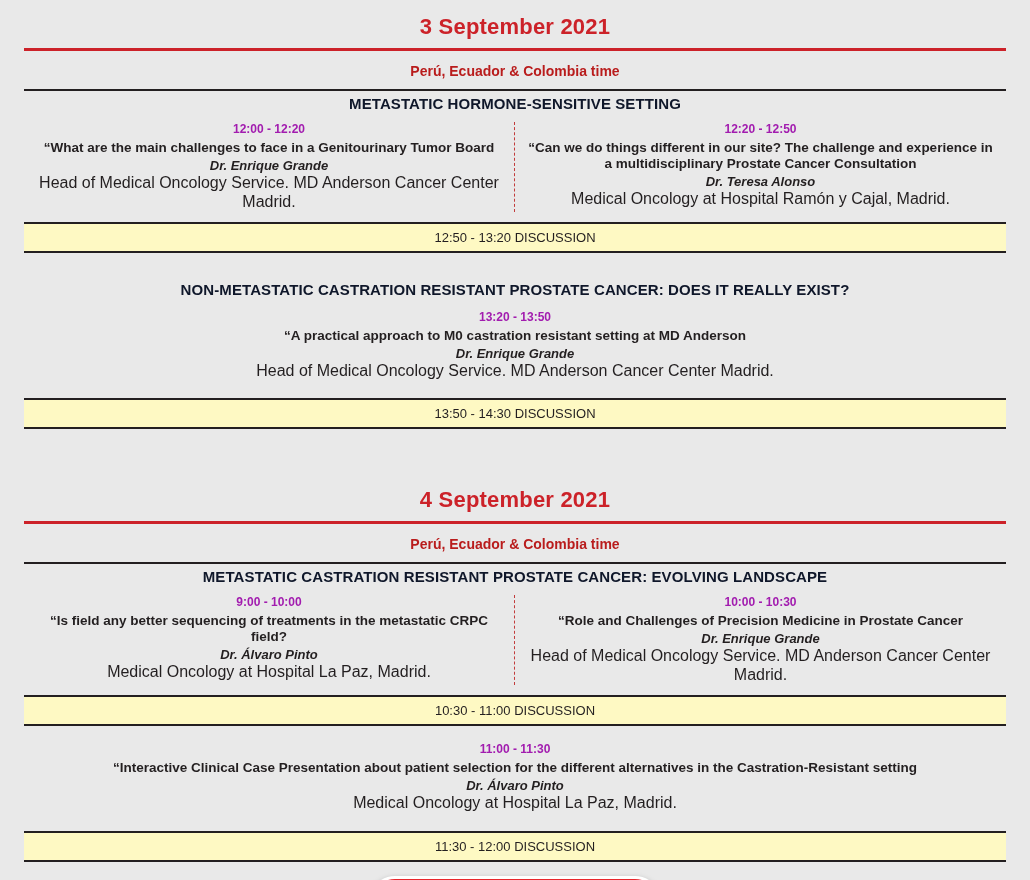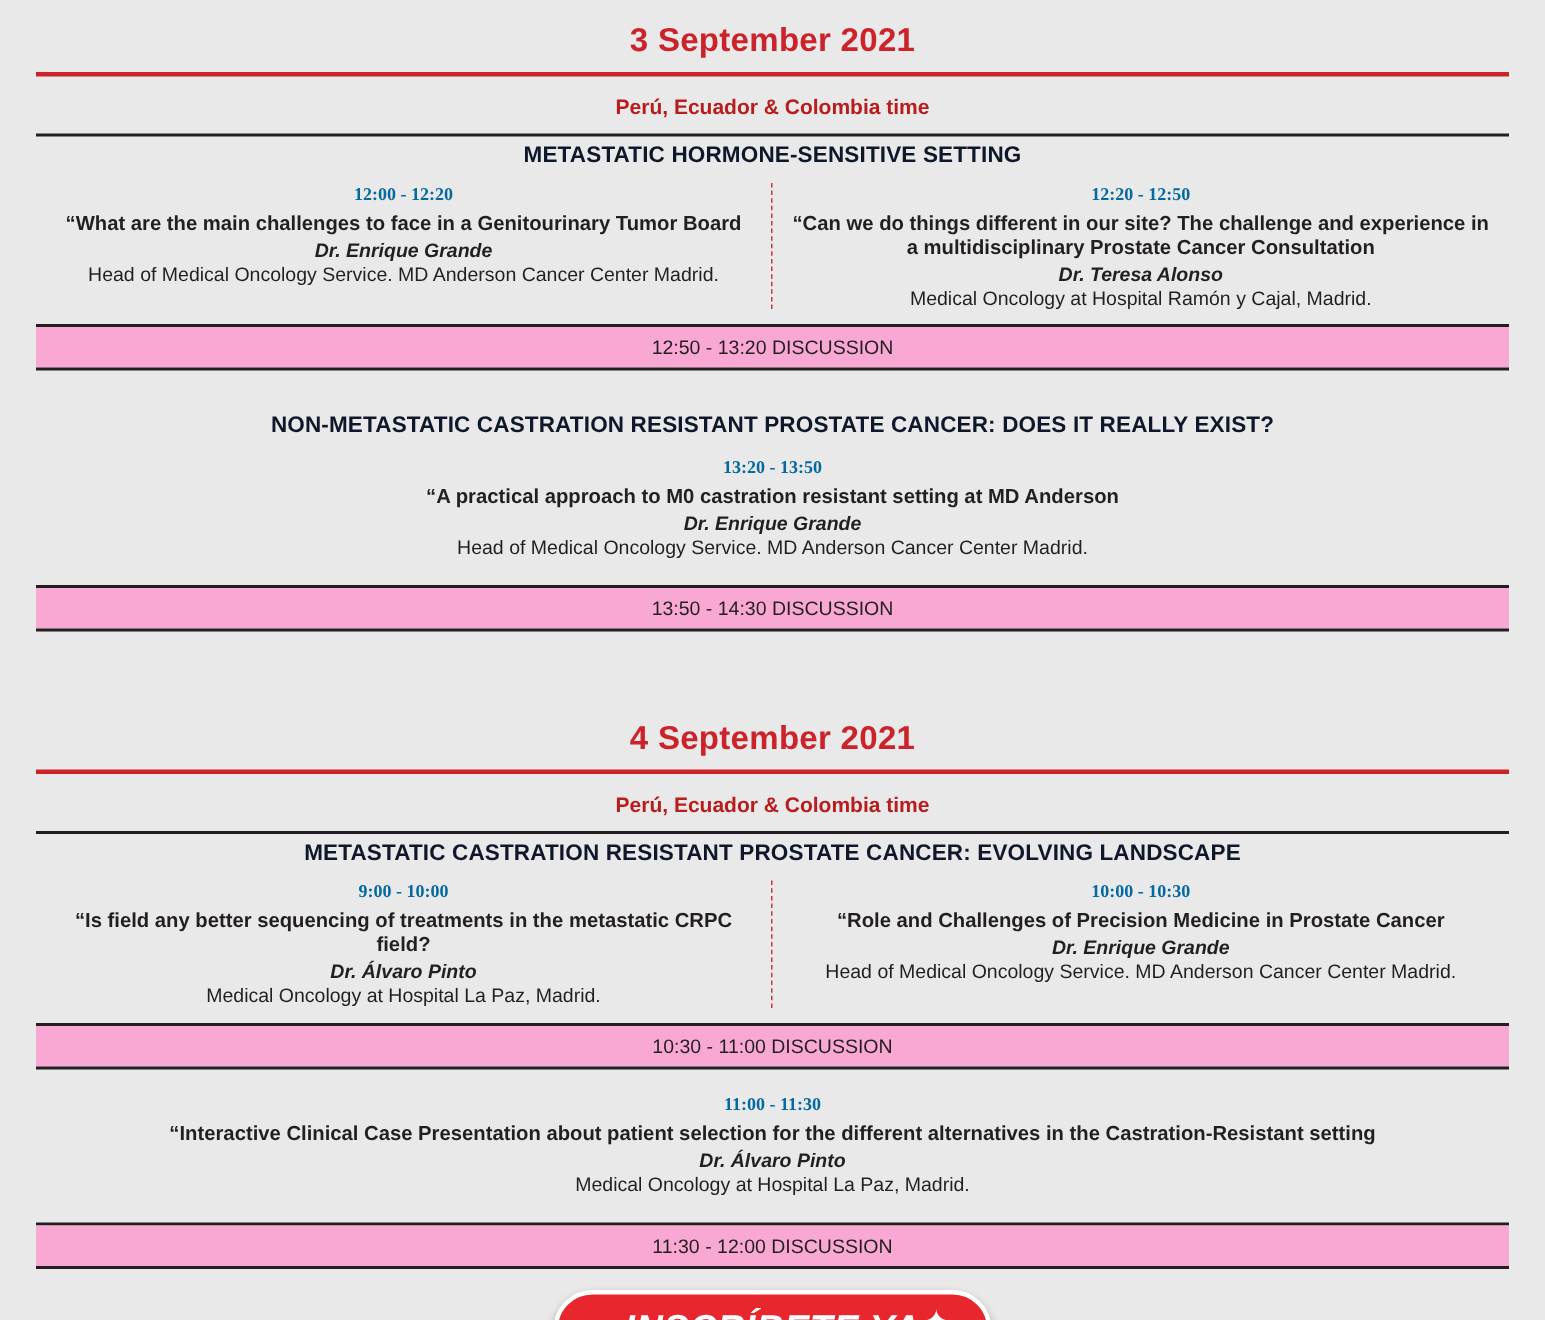--- a/index.html
+++ b/index.html
@@ -60,58 +60,57 @@
   .col {
     flex: 1 1 50%;
     padding: 0 12px;
     box-sizing: border-box;
     text-align: center;
   }
   .col.left {
     border-right: 1px dashed #c23b3b;
   }
   .time {
-    color: #0369a1;
+    color: #a21caf;
     font-size: 12px;
     font-weight: bold;
     margin-bottom: 4px;
-    font-family: Liberation Serif, serif;
   }
   .talk {
     font-size: 13.5px;
     font-weight: bold;
     line-height: 1.18;
     margin-bottom: 2px;
   }
   .speaker {
     font-size: 13px;
     font-style: italic;
     font-weight: bold;
     margin-bottom: 1px;
   }
   .affil {
-    font-size: 13px;
+    font-size: 16px;
     line-height: 1.18;
   }
   .single {
     width: 982px;
     margin: 0 auto;
     text-align: center;
     padding-top: 2px;
   }
   .thin-rule {
     height: 2px;
     background: #231f20;
     width: 982px;
     margin: 0 auto;
   }
   .discussion-bar {
     width: 982px;
     margin: 0 auto;
-    background: #f9a8d4;
+    background: #fef9c3;
     text-align: center;
     font-size: 13px;
     padding: 6px 0 6px 0;
     box-sizing: border-box;
   }
   .spacer-lg { height: 44px; }
   .spacer-md { height: 18px; }
   .spacer-sm { height: 10px; }
   .cta-wrap {
     width: 100%;

